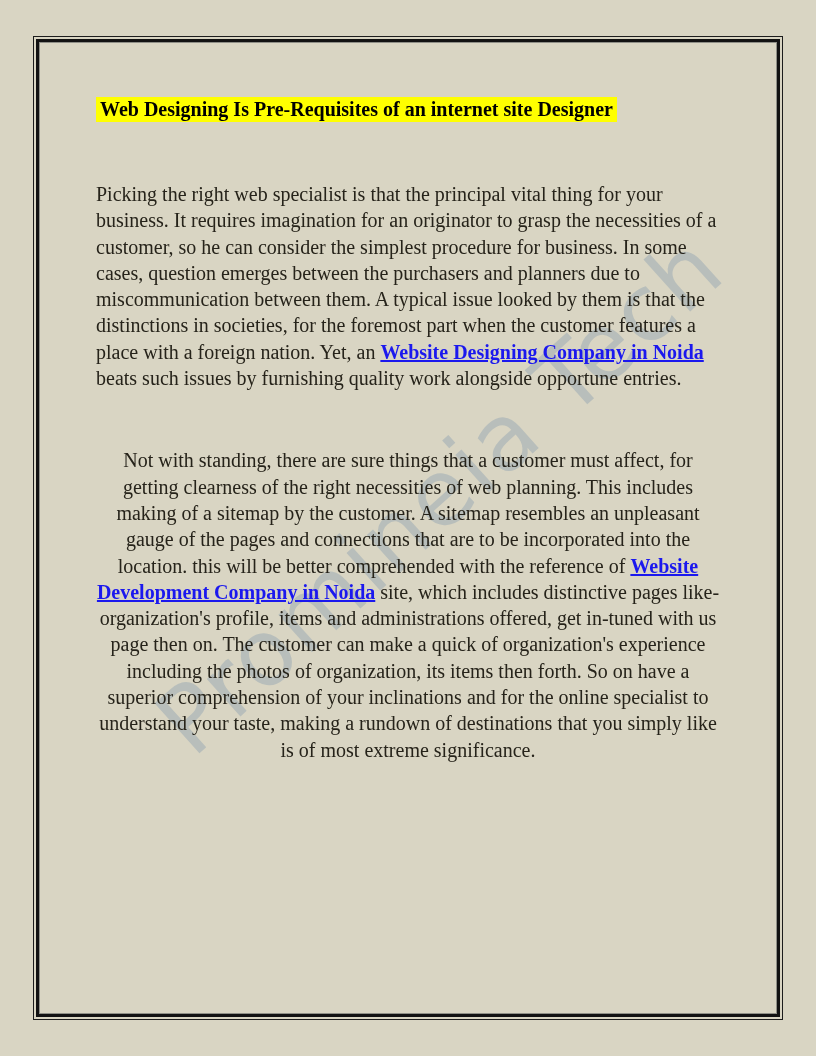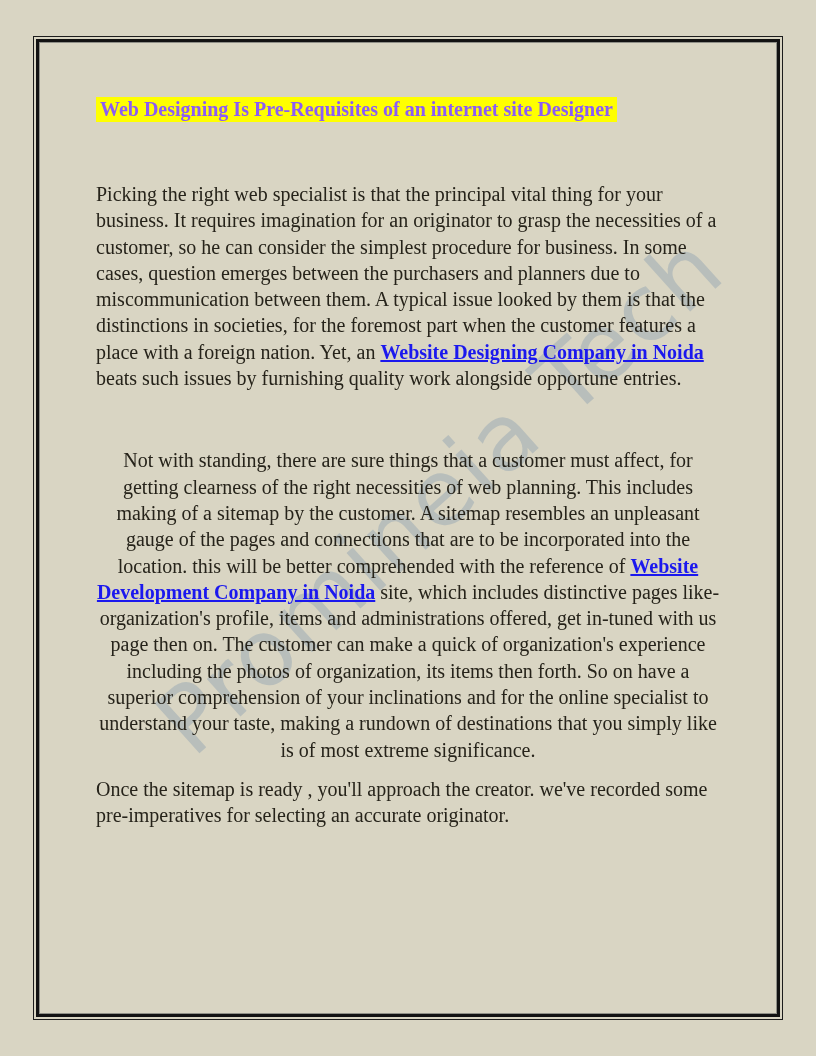--- a/index.html
+++ b/index.html
@@ -41,21 +41,21 @@
   }
   .content {
     position: relative;
     z-index: 2;
     padding: 53px 56px 0 56px;
   }
   .doc-title {
     font-size: 20px;
     line-height: 27px;
     font-weight: bold;
-    color: #8b5cf6;
+    color: #000000;
     margin: 0 0 58px 0;
   }
   .doc-title .hl {
     background: #ffff00;
     padding: 1px 4px 2px 4px;
   }
   .para {
     font-size: 20px;
     line-height: 26.3px;
     color: #26231a;
@@ -101,18 +101,17 @@
       <div class="watermark">Promineia Tech</div>
 
       <div class="content">
 
         <h1 class="doc-title"><span class="hl">Web Designing Is Pre-Requisites of an internet site Designer</span></h1>
 
         <p class="para p1"><span>Picking the right web specialist is that the principal vital thing for your business. It requires imagination for an originator to grasp the necessities of a customer, so he can consider the simplest procedure for business. In some cases, question emerges between the purchasers and planners due to miscommunication between them. A typical issue looked by them is that the distinctions in societies, for the foremost part when the customer features a place with a foreign nation. Yet, an </span><a class="doclink">Website Designing Company in Noida</a><span> beats such issues by furnishing quality work alongside opportune entries.</span></p>
 
         <p class="para p2"><span>Not with standing, there are sure things that a customer must affect, for getting clearness of the right necessities of web planning. This includes making of a sitemap by the customer. A sitemap resembles an unpleasant gauge of the pages and connections that are to be incorporated into the location. this will be better comprehended with the reference of </span><a class="doclink">Website Development Company in Noida</a><span> site, which includes distinctive pages like-organization's profile, items and administrations offered, get in-tuned with us page then on. The customer can make a quick of organization's experience including the photos of organization, its items then forth. So on have a superior comprehension of your inclinations and for the online specialist to understand your taste, making a rundown of destinations that you simply like is of most extreme significance.</span></p>
 
-        <p class="para p3"><span>Once the sitemap is ready , you'll approach the creator. we've recorded some pre-imperatives for selecting an accurate originator.</span></p>
 
       </div>
     </div>
   </div>
 </div>
 
 </body></html>

